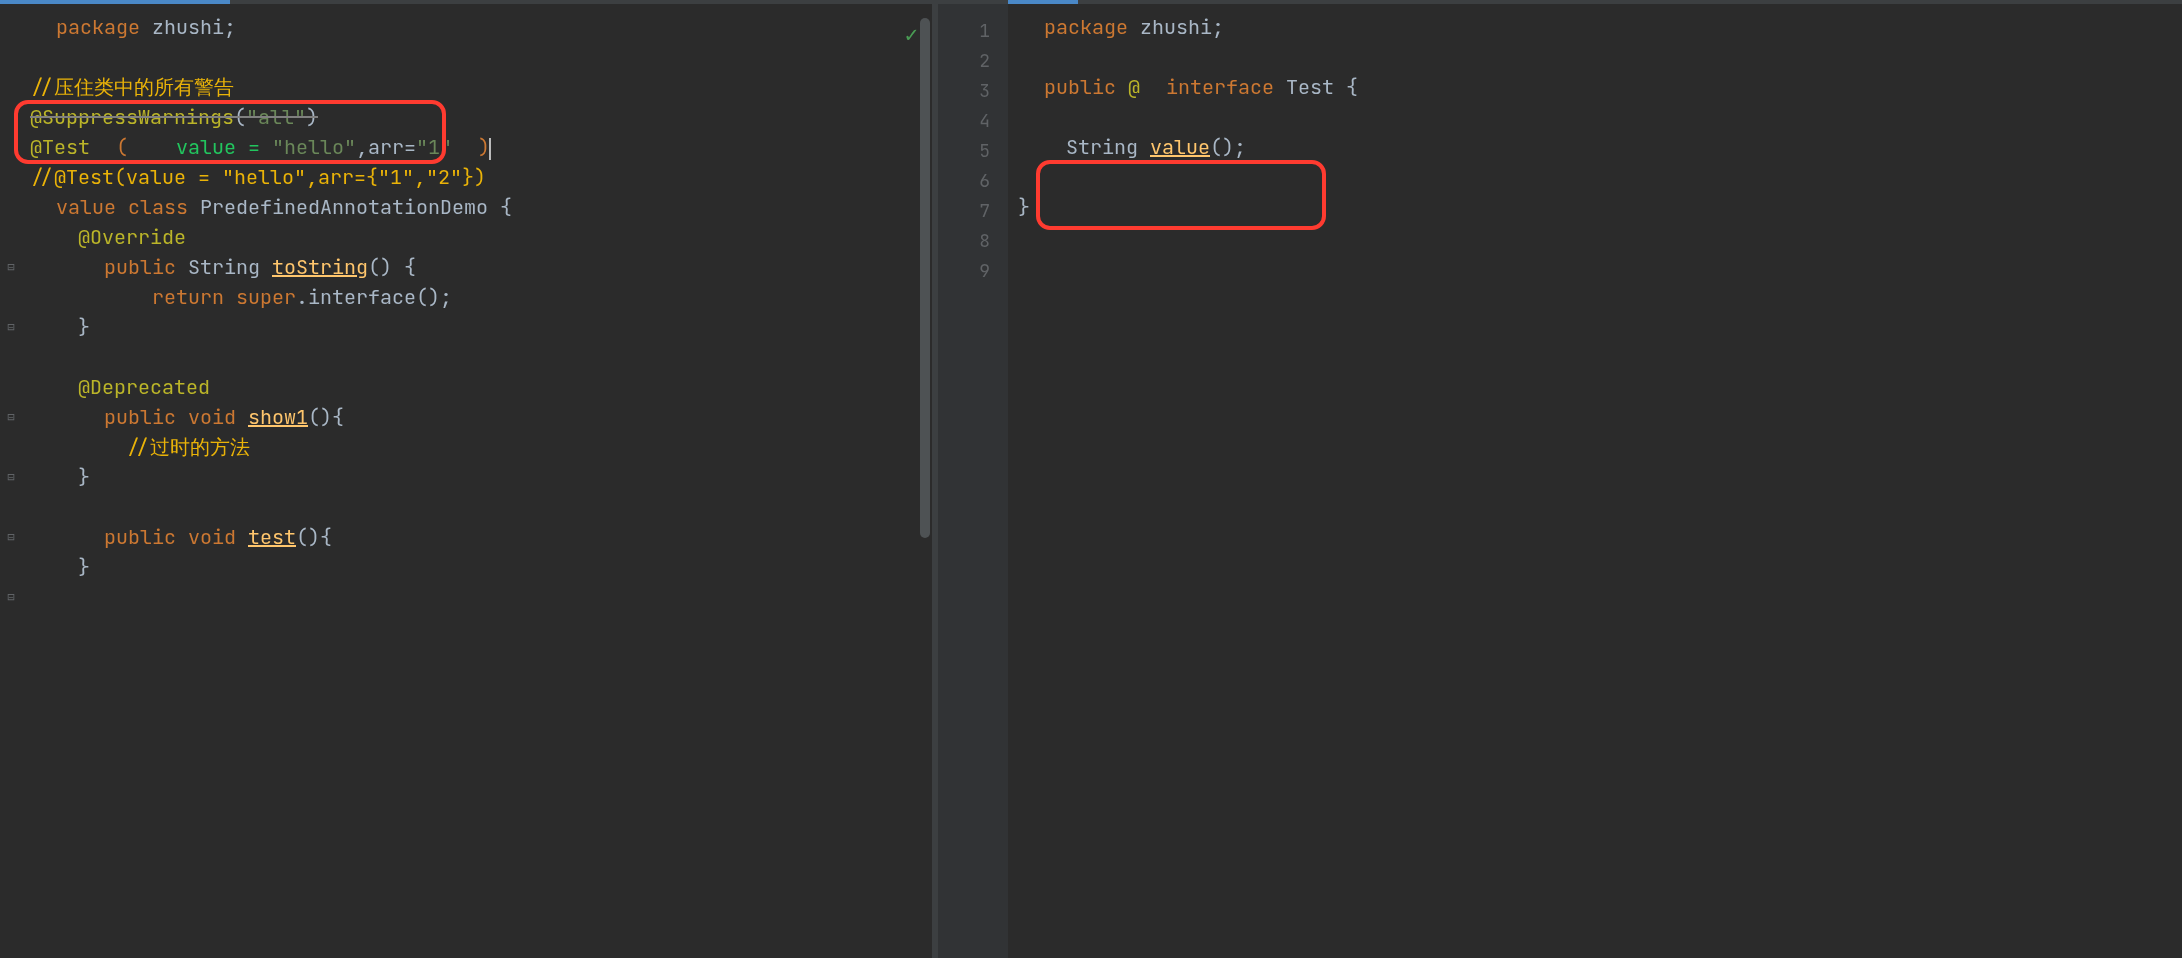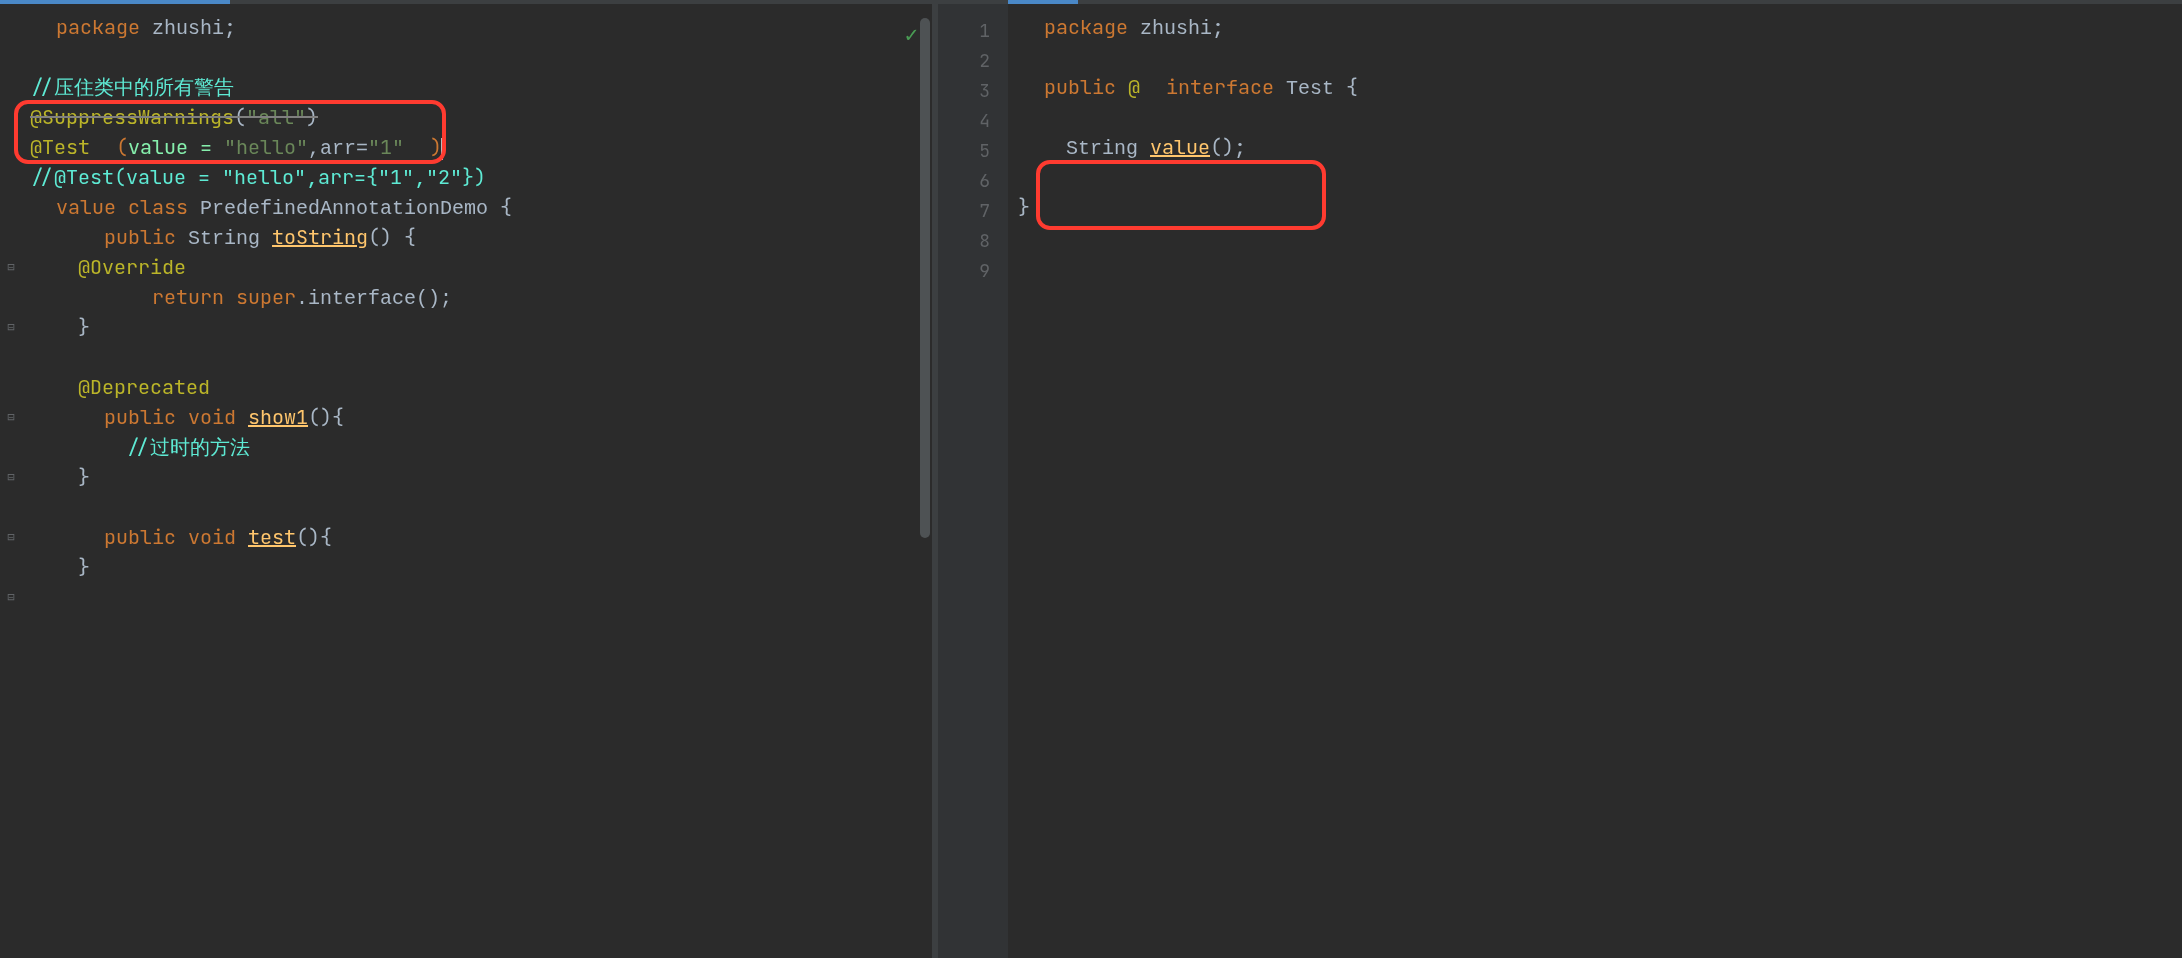--- a/index.html
+++ b/index.html
@@ -68,26 +68,26 @@
     left:4px;
     width:14px; height:14px;
     color:#606366;
     font-size:12px;
     line-height:14px;
     text-align:center;
   }
   
   .kw   { color:#cc7832;margin-left:26px; }
   .str  { color:#6a8759; }
-  .cmt  { color:#5eead4; }
+  .cmt  { color:#eab308; }
   .ann  { color:#bbb529; }
-  .id   { color:#a9b7c6;font-family:Liberation Mono, monospace; }
+  .id   { color:#a9b7c6; }
   .mtd  { color:#ffc66d;text-decoration:underline; }
   .punc { color:#a9b7c6; }
-  .soft { color:#86efac; }
+  .soft { color:#22c55e;margin-left:48px; }
   .cursor-bar {
     display:inline-block;
     width:2px;
     height:22px;
     background:#bbbbbb;
     vertical-align:middle;
     margin-left:-1px;
   }
   .current-line-hl-left {
     position:absolute;
@@ -162,22 +162,22 @@
       <div class="scrollbar-track">
         <div class="scrollbar-thumb" style="top:0;height:520px"></div>
       </div>
     <div class="code-line"><span class="kw">package </span><span class="id">zhushi</span><span class="punc">;</span></div>
         <div class="code-line"><span class="id"></span></div>
         <div class="code-line"><span class="cmt">//压住类中的所有警告</span></div>
         <div class="code-line"><span class="ann strike">@SuppressWarnings</span><span class="punc strike">(</span><span class="str strike">"all"</span><span class="punc strike">)</span></div>
         <div class="code-line"><div class="current-line-hl-left" style="top: 0px;"></div><span class="ann">@Test</span><span class="kw">(</span><span class="soft">value = </span><span class="str">"hello"</span><span class="id">,arr=</span><span class="str">"1"</span><span class="kw">)</span><span class="cursor-bar"></span></div>
         <div class="code-line"><span class="cmt">//@Test(value = "hello",arr={"1","2"})</span></div>
         <div class="code-line"><span class="kw">value class </span><span class="id">PredefinedAnnotationDemo </span><span class="punc">{</span></div>
+        <div class="code-line"><span class="id">    </span><span class="ann">@Override</span></div>
         <div class="code-line"><span class="id">    </span><span class="kw">public </span><span class="id">String </span><span class="mtd">toString</span><span class="punc">() {</span></div>
-        <div class="code-line"><span class="id">    </span><span class="ann">@Override</span></div>
         <div class="code-line"><span class="id">        </span><span class="kw">return super</span><span class="id">.interface();</span></div>
         <div class="code-line"><span class="punc">    }</span></div>
         <div class="code-line"><span class="id"></span></div>
         <div class="code-line"><span class="id">    </span><span class="ann">@Deprecated</span></div>
         <div class="code-line"><span class="id">    </span><span class="kw">public void </span><span class="mtd">show1</span><span class="punc">(){</span></div>
         <div class="code-line"><span class="id">        </span><span class="cmt">//过时的方法</span></div>
         <div class="code-line"><span class="punc">    }</span></div>
         <div class="code-line"><span class="id"></span></div>
         <div class="code-line"><span class="id">    </span><span class="kw">public void </span><span class="mtd">test</span><span class="punc">(){</span></div>
         <div class="code-line"><span class="punc">    }</span></div>

